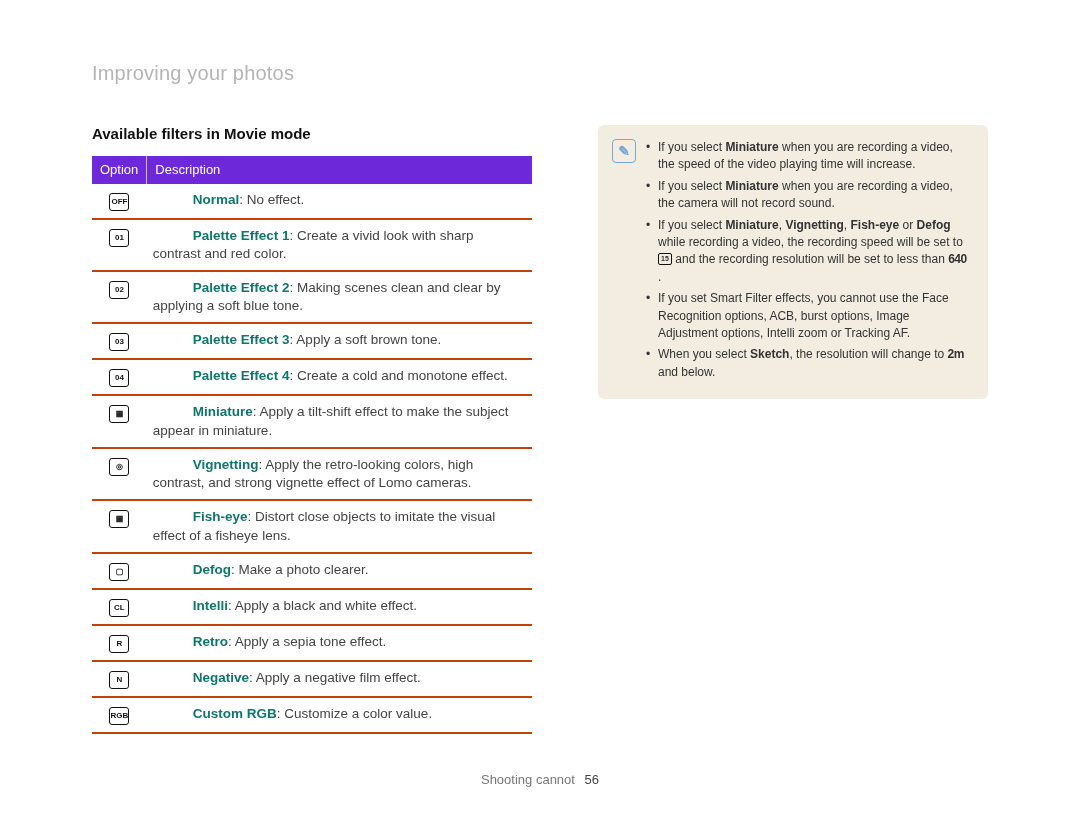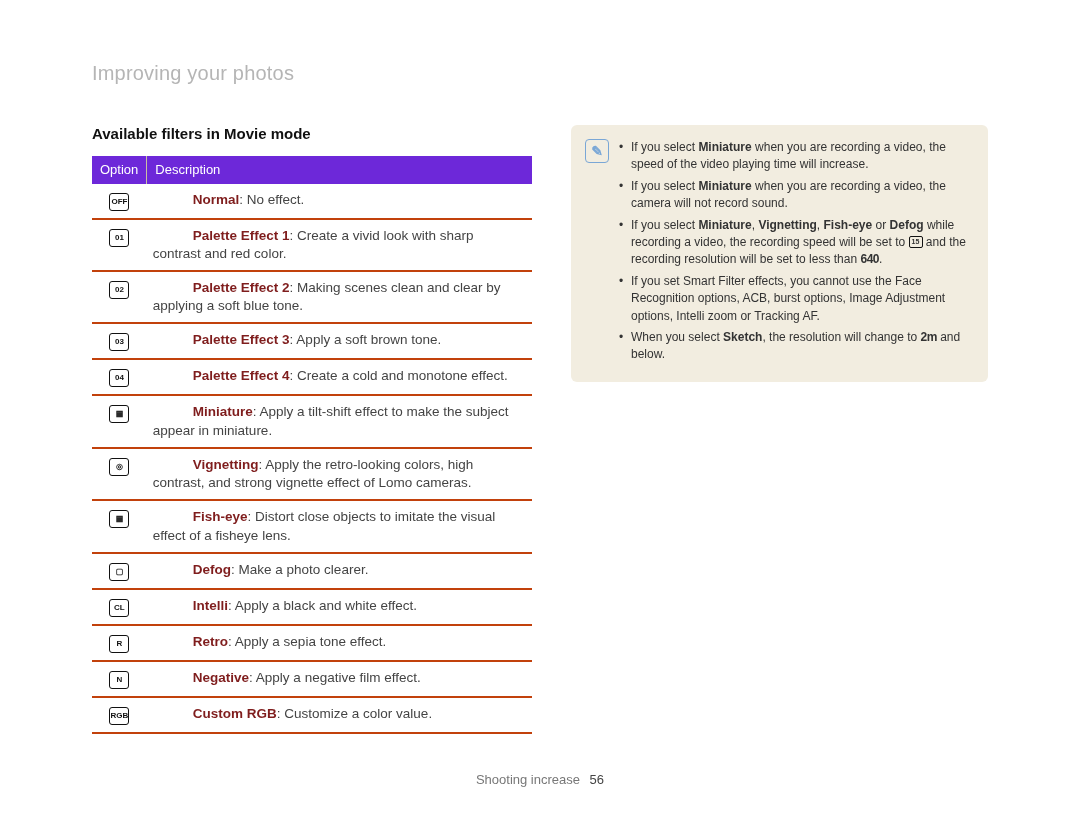--- a/index.html
+++ b/index.html
@@ -13,21 +13,21 @@
   .breadcrumb {
     font-size: 20px;
     font-weight: 300;
     color: #b5b5b5;
     letter-spacing: 0.2px;
     margin-bottom: 40px;
     font-family: "Helvetica Neue", Arial, sans-serif;
   }
   .columns {
     display: flex;
-    gap: 39px;
+    gap: 66px;
     align-items: flex-start;
   }
   .left {
     width: 440px;
   }
   .subheading {
     font-size: 15px;
     font-weight: bold;
     color: #111;
     margin-bottom: 14px;
@@ -67,21 +67,21 @@
     justify-content: center;
     width: 20px;
     height: 18px;
     border: 1.5px solid #111;
     border-radius: 3px;
     font-size: 8px;
     font-weight: bold;
     color: #111;
     line-height: 1;
   }
-  .desc b { font-weight: bold; color: #7f1d1d; padding-left: 40px; }
+  .desc b { font-weight: bold; color: #0f766e; padding-left: 40px; }
 
   .right {
     flex: 1;
     background: #f2ede0;
     border-radius: 6px;
     padding: 14px 18px 14px 14px;
     display: flex;
     gap: 10px;
     font-size: 12px;
     line-height: 1.45;
@@ -227,17 +227,17 @@
             <li>If you select <b>Miniature</b>, <b>Vignetting</b>, <b>Fish-eye</b> or <b>Defog</b> while recording a video, the recording speed will be set to <span class="inline-icon">15</span> and the recording resolution will be set to less than <span class="inline-glyph">640</span>.</li>
             <li>If you set Smart Filter effects, you cannot use the Face Recognition options, ACB, burst options, Image Adjustment options, Intelli zoom or Tracking AF.</li>
             <li>When you select <b>Sketch</b>, the resolution will change to <span class="inline-glyph">2m</span> and below.</li>
           </ul>
       </div>
     </div>
 
   </div>
 
   <div class="footer">
-    <span>Shooting increase</span>
+    <span>Shooting cannot</span>
     <span class="pn">56</span>
   </div>
 
 </div>
 
 </body></html>

